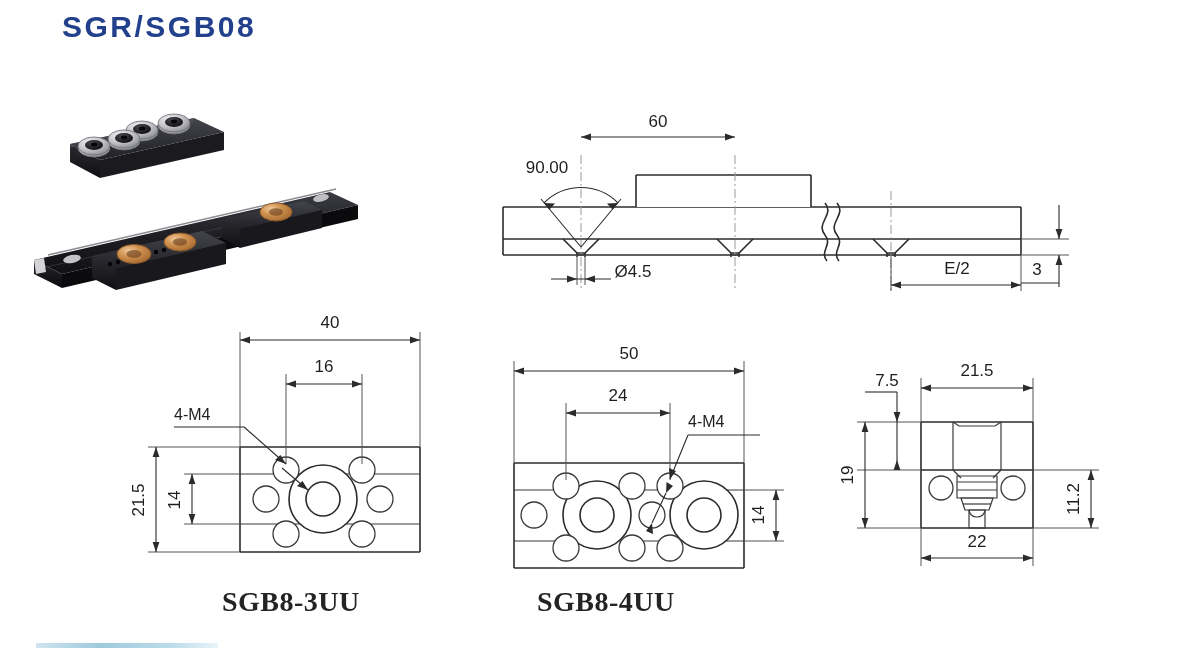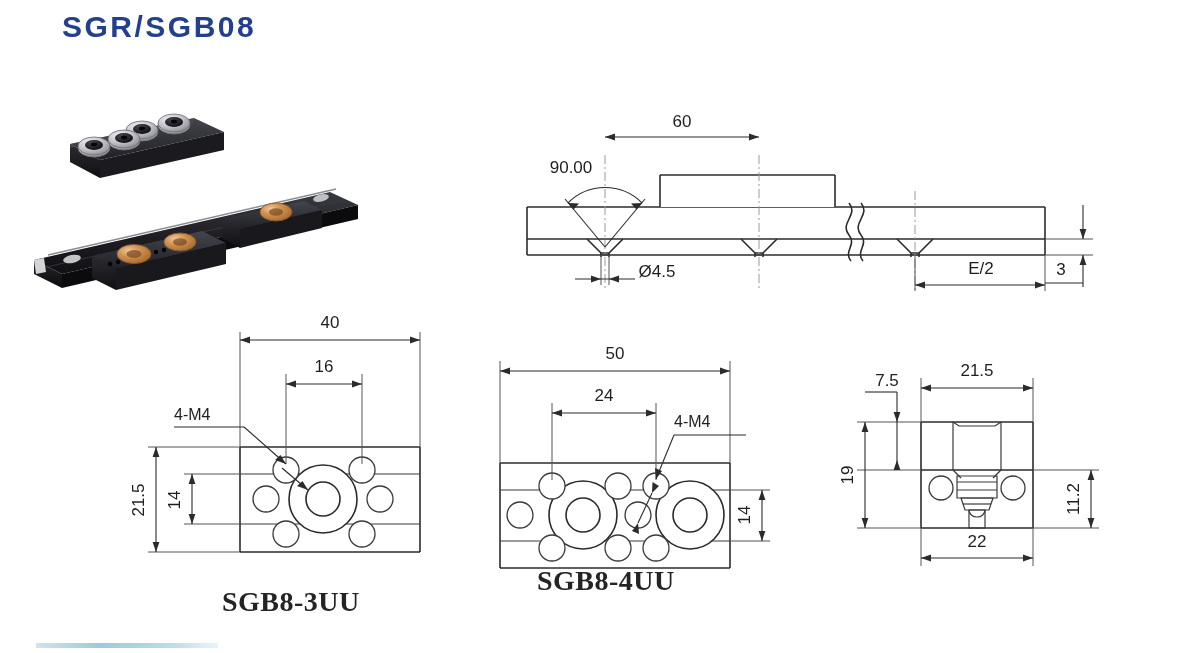--- a/index.html
+++ b/index.html
@@ -37,37 +37,37 @@
     left: 14px;
     top: 92px;
     width: 350px;
     height: 200px;
   }
 
   
   .drawing {
     position: absolute;
   }
-  #rail-side-view   { left: 505px; top: 95px;  width: 625px; height: 215px; }
+  #rail-side-view   { left: 481px; top: 95px;  width: 625px; height: 215px; }
   #block-3uu-view   { left: 118px; top: 312px; width: 360px; height: 250px; }
-  #block-4uu-view   { left: 478px; top: 345px; width: 340px; height: 235px; }
+  #block-4uu-view   { left: 492px; top: 345px; width: 340px; height: 235px; }
   #section-view     { left: 857px; top: 360px; width: 300px; height: 215px; }
 
   
   .part-caption {
     position: absolute;
     font-size: 28px;
     font-weight: bold;
     color: #242424;
     letter-spacing: 0.5px;
     font-family: Liberation Serif, serif;
     white-space: nowrap;
   }
   #caption-3uu { left: 222px; top: 586px; }
-  #caption-4uu { left: 537px; top: 565px; }
+  #caption-4uu { left: 537px; top: 586px; }
 
   
   #bottom-accent-bar {
     position: absolute;
     left: 36px;
     top: 643px;
     width: 182px;
     height: 5px;
     background: linear-gradient(to right, #cfe4ee 0%, #9ecadd 35%, #bcdcea 75%, #eaf4f9 100%);
   }

